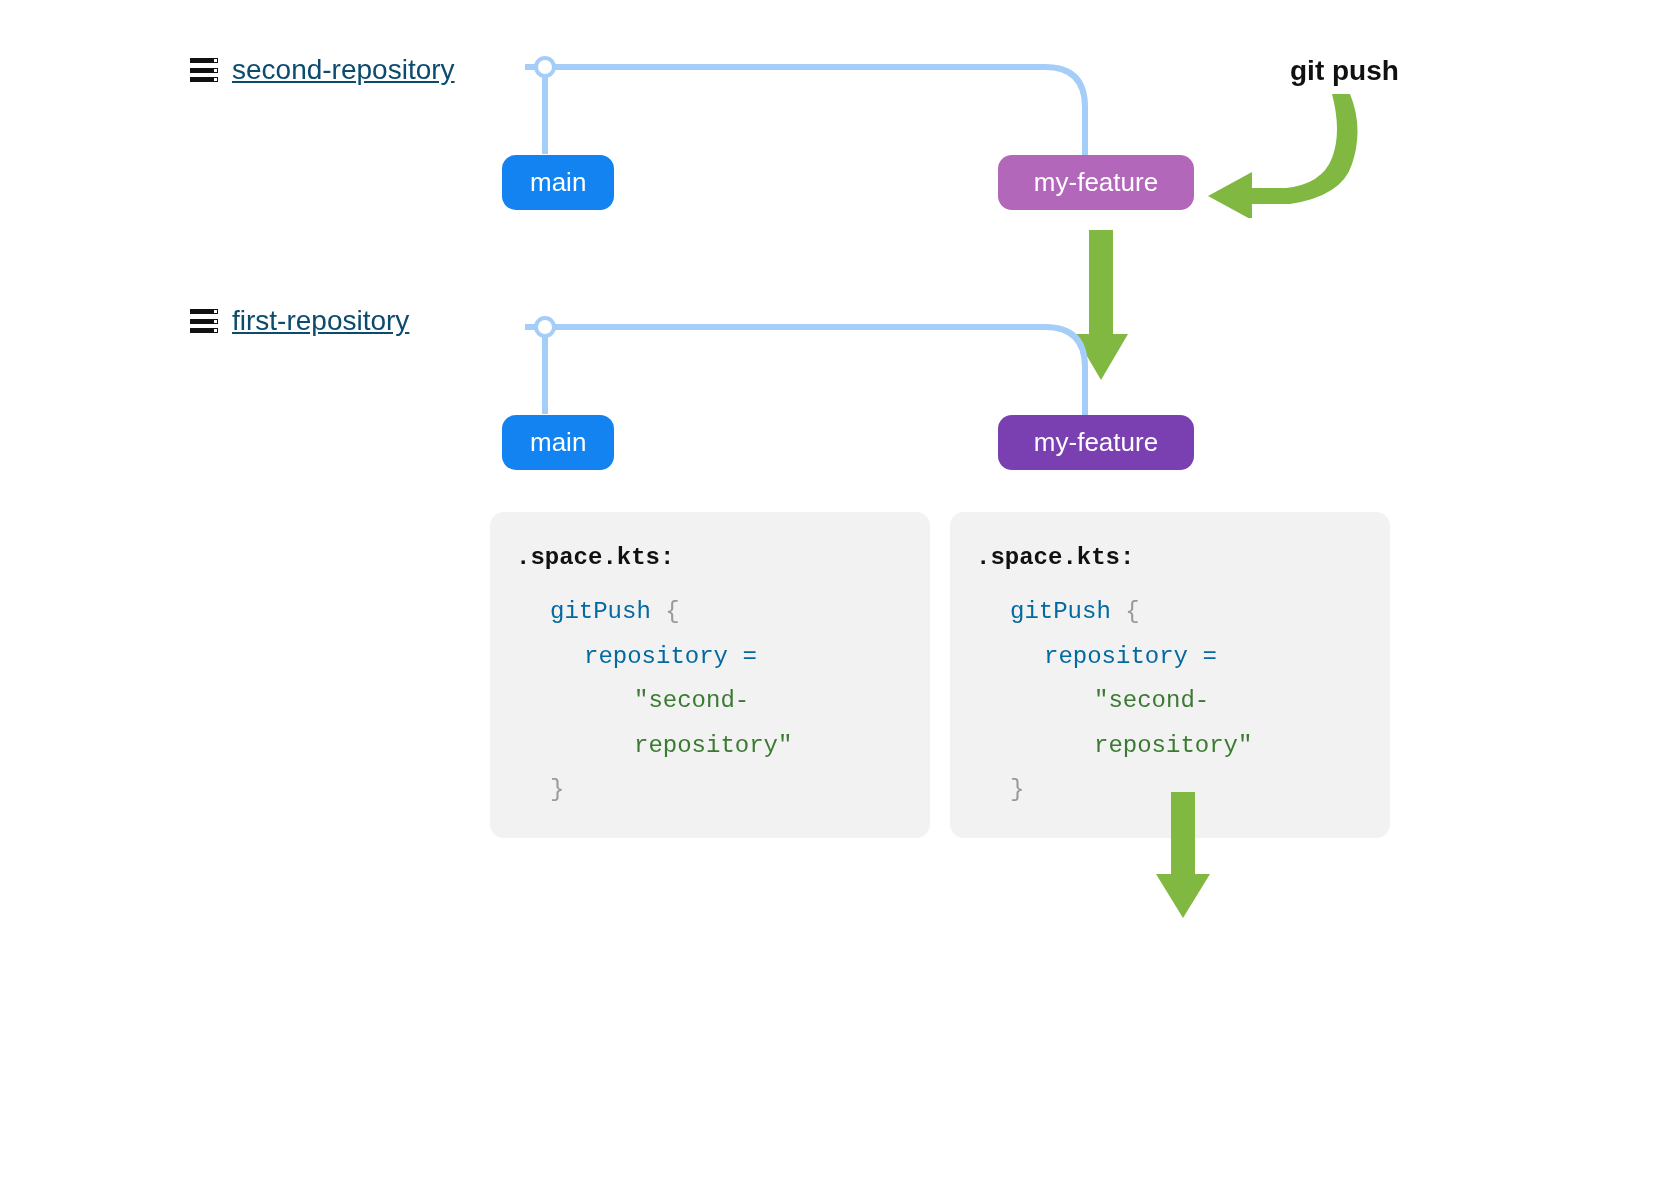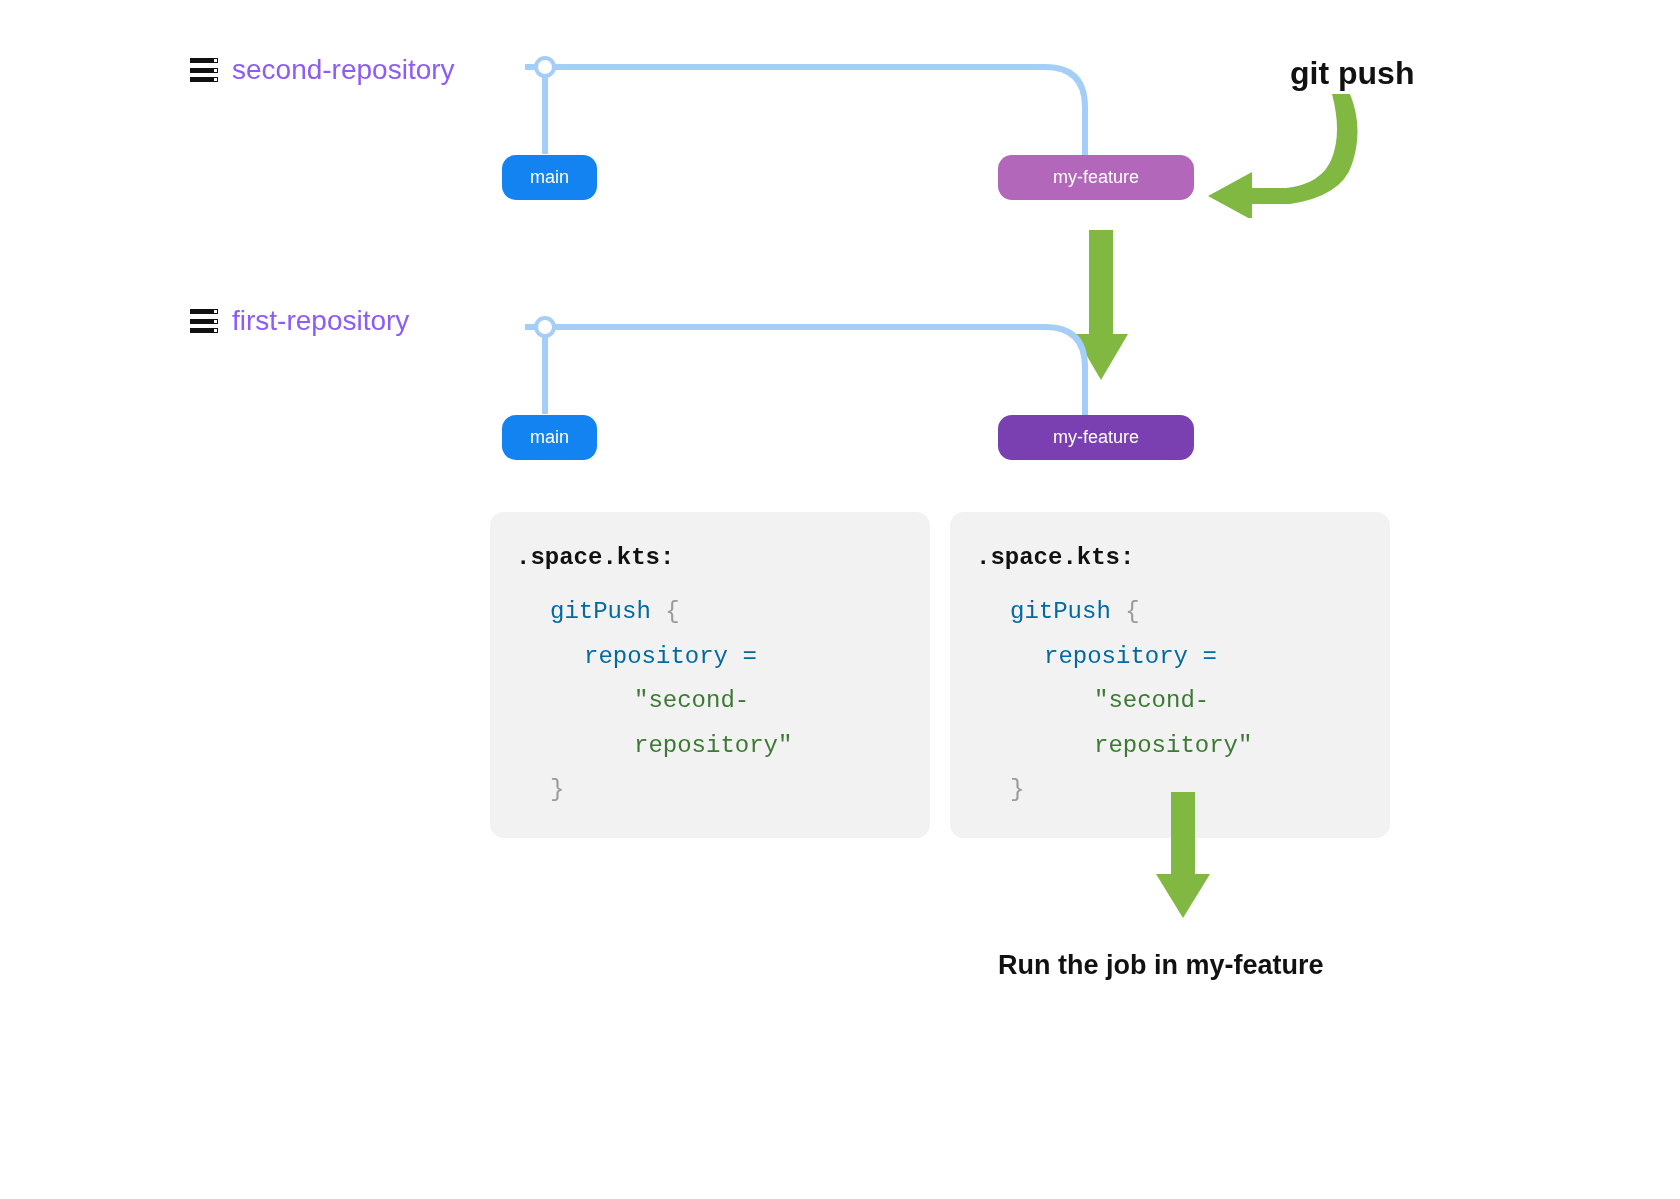--- a/index.html
+++ b/index.html
@@ -15,40 +15,40 @@
     position: absolute;
     left: 190px;
     top: 40px;
     width: 1290px;
     height: 1100px;
   }
   .repo-row { position: absolute; left: 0; display: flex; align-items: center; gap: 14px; }
   .server-icon { width: 28px; height: 24px; display: flex; flex-direction: column; justify-content: space-between; }
   .server-icon .bar { height: 5px; width: 100%; background: #111; position: relative; }
   .server-icon .bar::after { content: ""; position: absolute; right: 1px; top: 1px; width: 3px; height: 3px; background: #fff; }
-  .repo-name { font-size: 28px; color: #8b5cf6; }
+  .repo-name { font-size: 28px; color: #0c4a6e; text-decoration: underline; }
 
   .branch-line { position: absolute; }
   .branch-line svg { position: absolute; left: 0; top: 0; overflow: visible; }
 
   .commit-dot { position: absolute; width: 22px; height: 22px; border-radius: 50%; background: #fff; border: 4px solid #a4cdf7; }
   
   .badge {
     position: absolute;
     padding: 12px 28px;
     border-radius: 14px;
-    font-size: 18px;
+    font-size: 26px;
     color: #fff;
     text-align: center;
   }
   .badge.blue { background: #1283f0; }
   .badge.lav  { background: #b267ba; }
   .badge.purple { background: #7a3fb0; }
 
-  .label { position: absolute; font-size: 32px; font-weight: 700; color: #111; }
+  .label { position: absolute; font-size: 28px; font-weight: 700; color: #111; }
 
   .arrow-svg { position: absolute; }
 
   .code-box {
     position: absolute;
     width: 440px;
     background: #f2f2f2;
     border-radius: 14px;
     padding: 24px 26px 26px 26px;
     font-family: "SFMono-Regular", Consolas, "Liberation Mono", Menlo, monospace;
@@ -144,15 +144,14 @@
     <span class="ind2"><span class="k">repository =</span></span>
     <span class="ind3"><span class="str">"second-repository"</span></span>
     <span class="ind1"><span class="brace">}</span></span>
   </div>
 
   <svg class="arrow-svg" style="left:958px; top:752px;" width="70" height="135">
     <rect x="23" y="0" width="24" height="82" fill="#81b842"></rect>
     <polygon points="8,82 62,82 35,126" fill="#81b842"></polygon>
   </svg>
 
-  <div class="final-label" style="left:808px; top:910px;">Run the job in my-feature</div>
 
 </div>
 
 </body></html>

